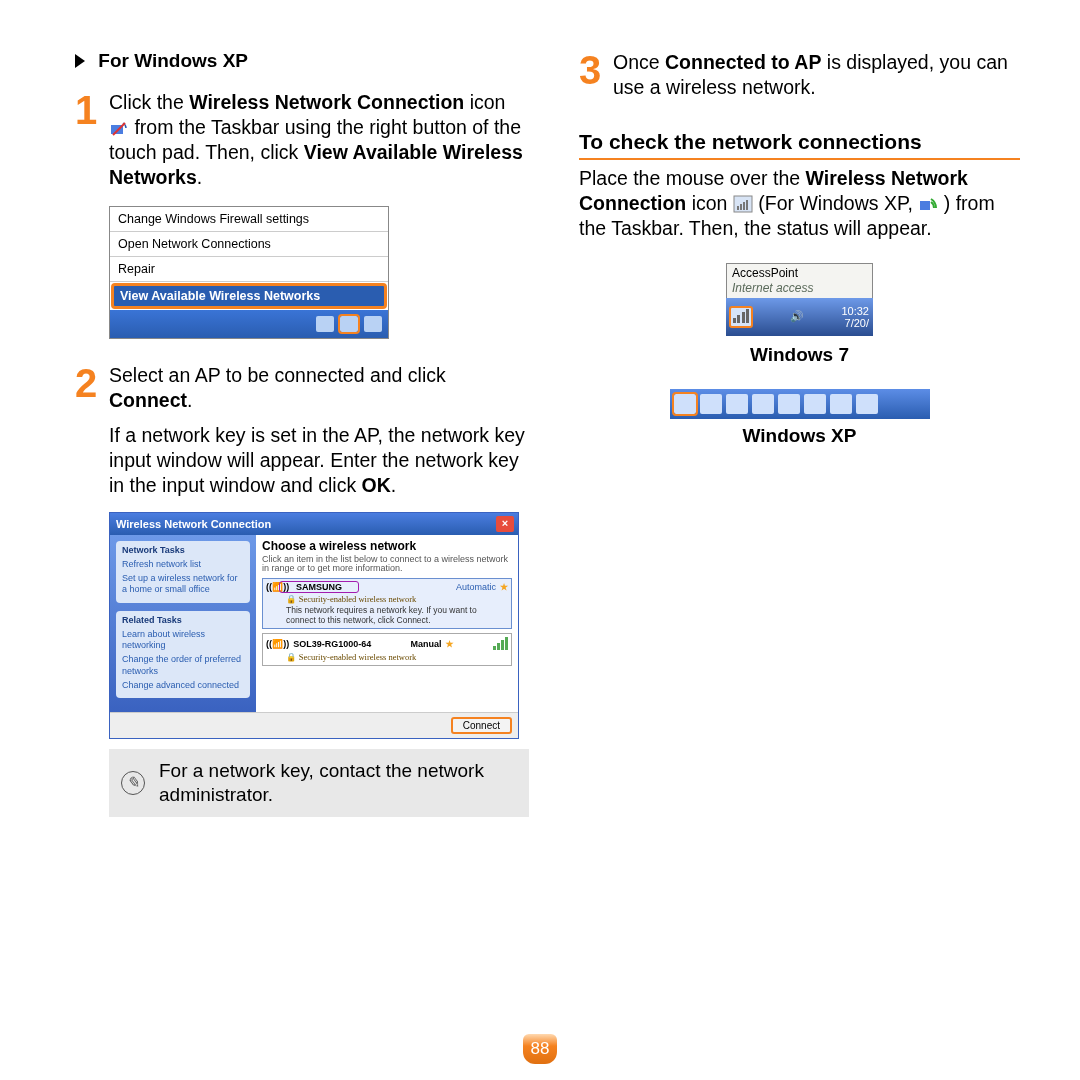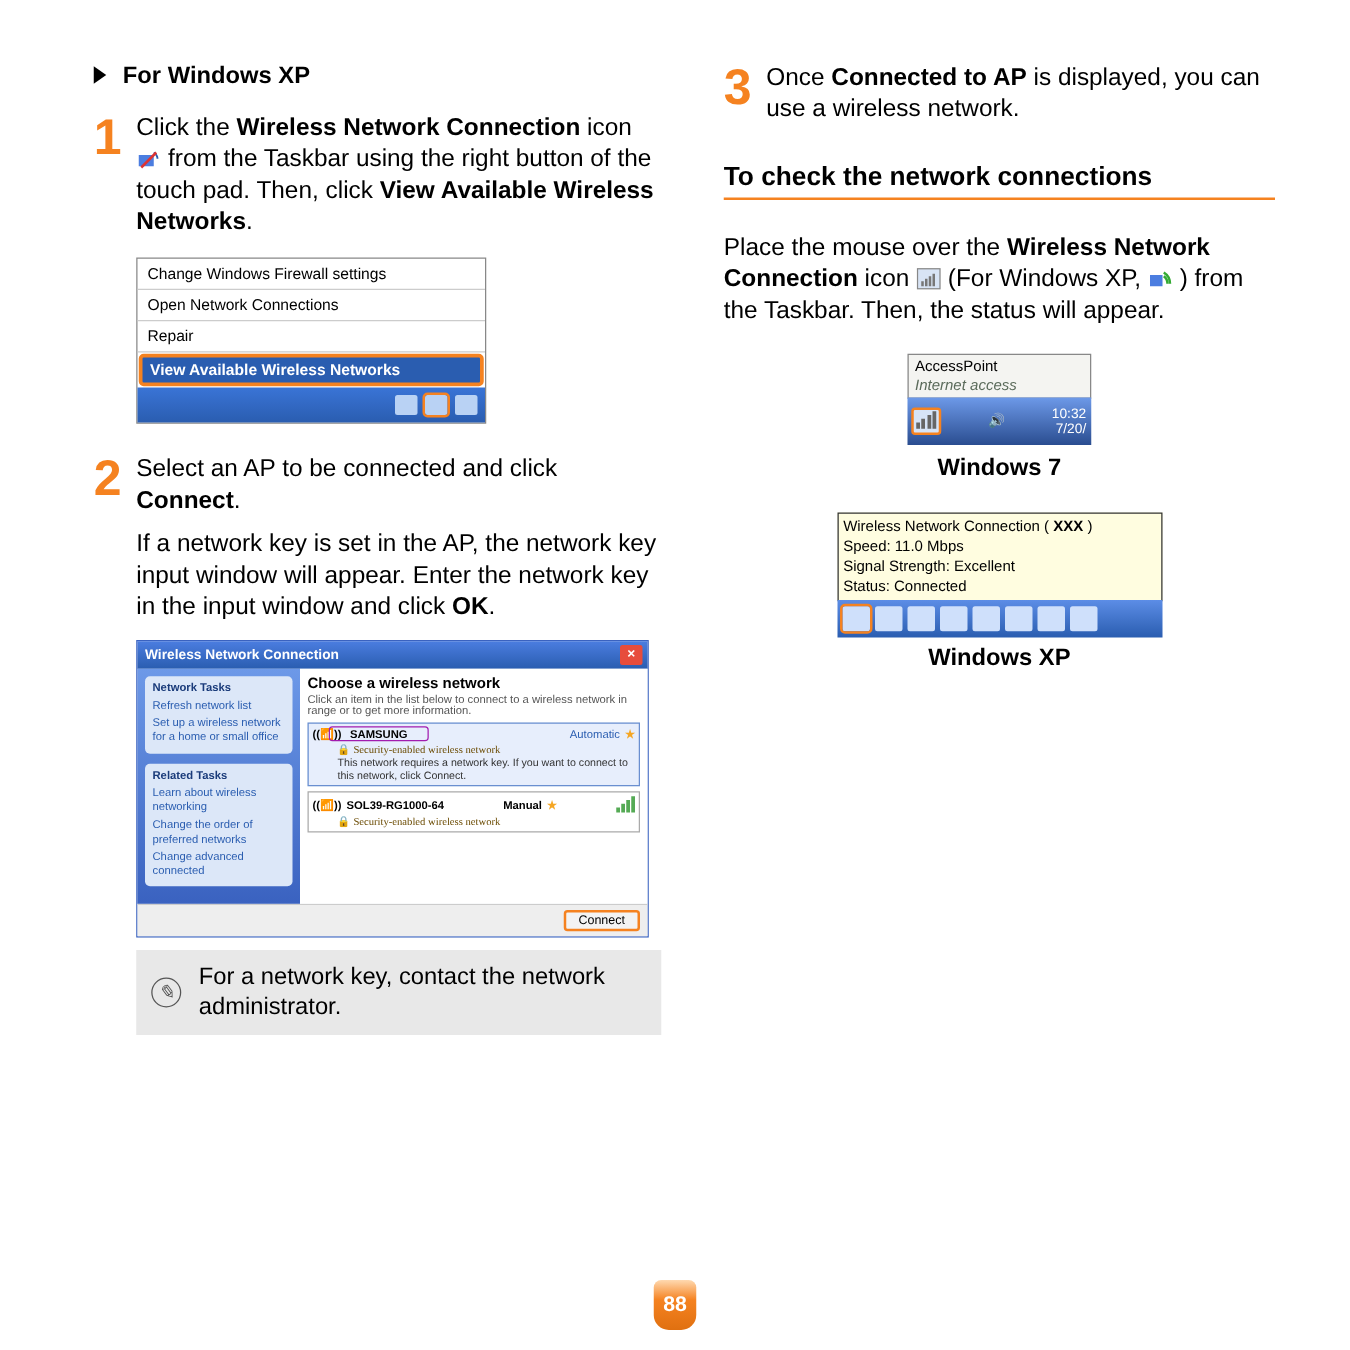--- a/index.html
+++ b/index.html
@@ -93,21 +93,21 @@
     color: #fff;
     font-weight: bold;
     font-size: 11px;
     display: flex;
     align-items: center;
     justify-content: space-between;
     padding: 0 4px 0 6px;
   }
   .fig-wifi .tb .xbtn { width: 18px; height: 16px; background: #e74c3c; color:#fff; text-align:center; border-radius:2px; font-size:11px; line-height:15px; }
   .fig-wifi .bd { display: flex; }
-  .fig-wifi .side { width: 130px; background: #4d7fd6; background: linear-gradient(#6d99e8,#3a62c0); padding: 6px; color:#1a2a55; }
+  .fig-wifi .side { width: 146px; background: #4d7fd6; background: linear-gradient(#6d99e8,#3a62c0); padding: 6px; color:#1a2a55; }
   .fig-wifi .side .box { background: #dce7f8; border-radius: 4px; padding: 4px 6px; margin-bottom: 8px; font-size: 9px; line-height: 1.25; }
   .fig-wifi .side .box .bh { font-weight: bold; color: #1a3b7a; margin-bottom: 3px; font-size: 9px; }
   .fig-wifi .side .lk { color: #2a5db0; display:block; margin: 3px 0;}
   .fig-wifi .main { flex: 1; background: #fff; padding: 4px 6px; }
   .fig-wifi .mh { font-weight: bold; font-size: 12px; margin-bottom: 2px; }
   .fig-wifi .msub { font-size: 9px; color:#555; margin-bottom:4px; line-height:1.1; }
   .fig-wifi .net { border: 1px solid #aaa; margin-bottom: 4px; padding: 3px; position:relative; }
   .fig-wifi .net.sel { background: #e7eefc; border: 1px solid #6a8fd0;}
   .fig-wifi .net .n-hl { border: 1px solid #a21caf; border-radius:3px; position:absolute; left:16px; top:2px; padding: 0 16px; font-weight:bold; font-size:9px;}
   .fig-wifi .net .row1 { display:flex; align-items:center; gap:4px; font-size:9px; font-weight:bold;}
@@ -139,21 +139,21 @@
     flex-shrink: 0;
   }
   .note-text { font-size: 19px; line-height: 1.25; }
 
   
   .h2 {
     font-weight: bold;
     font-size: 21px;
     border-bottom: 2.5px solid #f58220;
     padding-bottom: 4px;
-    margin: 30px 0 26px 0;
+    margin: 30px 0 6px 0;
   }
 
   
   .win7 {
     margin: 22px auto 8px auto;
     width: 147px;
   }
   .win7 .tip {
     border: 1px solid #888;
     background: #f4f4f1;
@@ -196,26 +196,26 @@
   }
   .winxp .tb .icx { width:22px; height:20px; background:#cfe0fb; border-radius:2px; }
   .winxp .tb .icx.o { outline:2px solid #f58220; }
 
   
   .pagenum {
     position: absolute;
     bottom: 16px;
     left: 50%;
     transform: translateX(-50%);
-    width: 34px; height: 40px;
+    width: 34px; height: 30px;
     background: linear-gradient(#ffd9b0,#f58220 40%, #e07010);
     border-radius: 6px 6px 12px 12px;
     color: #fff;
     font-size: 17px;
-    display:flex; align-items:center; justify-content:center;font-weight:bold;
+    display:flex; align-items:center; justify-content:center;
   }
 </style>
 </head>
 <body>
 
 <div class="columns">
 
   <div class="col">
     <div class="section-head">
       <span class="arrow"></span>
@@ -366,26 +366,20 @@
         <span style="color:#fff;">🔊</span>
         <div class="time">
           <div>10:32</div>
           <div>7/20/</div>
         </div>
       </div>
     </div>
     <div class="lbl-center">Windows 7</div>
 
     <div class="winxp">
-      <div class="tip">
-        <div><span>Wireless Network Connection ( </span><strong>XXX</strong><span> )</span></div>
-        <div>Speed: 11.0 Mbps</div>
-        <div>Signal Strength: Excellent</div>
-        <div>Status: Connected</div>
-      </div>
       <div class="tb">
         <span class="icx o"></span>
         <span class="icx"></span>
         <span class="icx"></span>
         <span class="icx"></span>
         <span class="icx"></span>
         <span class="icx"></span>
         <span class="icx"></span>
         <span class="icx"></span>
       </div>

